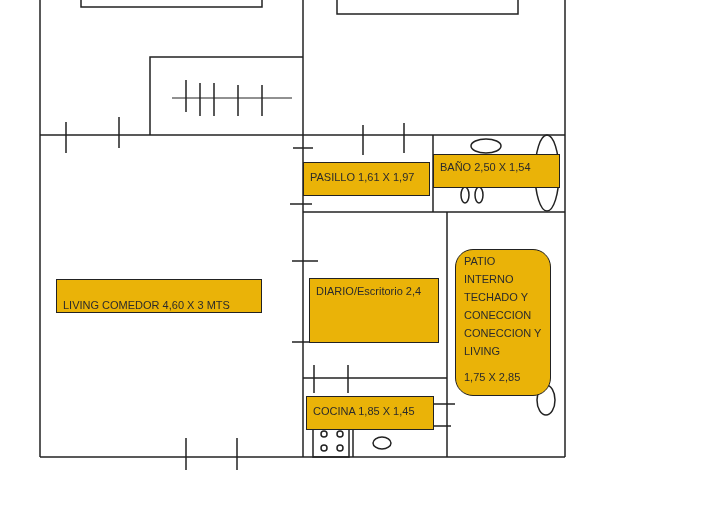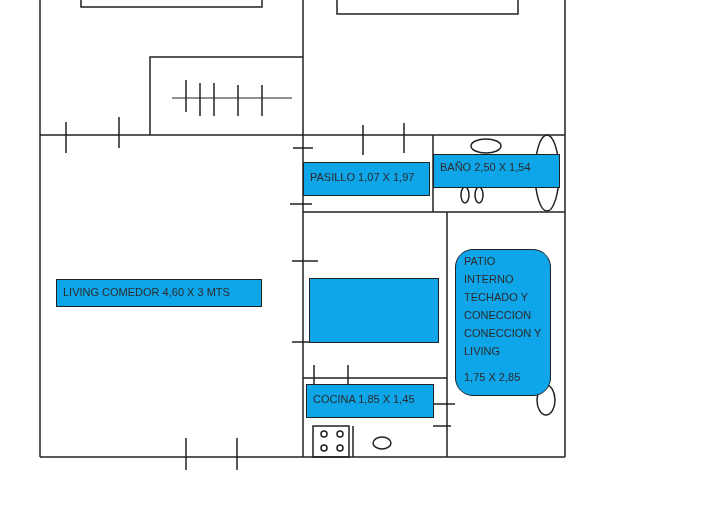--- a/index.html
+++ b/index.html
@@ -2,26 +2,26 @@
 <html><head>
 <meta charset="utf-8">
 <style>
   html, body { margin: 0; padding: 0; background: #ffffff; }
   body { width: 720px; height: 532px; position: relative; overflow: hidden; font-family: "Liberation Sans", sans-serif; }
   #plan { position: absolute; left: 0; top: 0; width: 720px; height: 532px; }
   .label {
     position: absolute;
     box-sizing: border-box;
     border: 1.4px solid #222;
-    background: #0ea5e9;
+    background: #eab308;
     color: #2b2b2b;
     font-family: "Liberation Sans", sans-serif;
     font-size: 11px;
     line-height: 18px;
-    padding: 3px 6px;
+    padding: 16px 6px;
     white-space: nowrap;
   }
   .label .line { display: block; }
   .label .gap { display: block; height: 8px; }
 </style>
 </head>
 <body>
 
 <svg id="plan" viewBox="0 0 720 532" xmlns="http://www.w3.org/2000/svg">
   <g stroke="#222" stroke-width="1.5" fill="none">
@@ -86,36 +86,37 @@
     <line x1="186" y1="438" x2="186" y2="470"></line>
     <line x1="237" y1="438" x2="237" y2="470"></line>
   </g>
 </svg>
 
 <div class="label" style="left:56px; top:279px; width:206px; height:28px;">
   <span class="line">LIVING COMEDOR 4,60 X 3 MTS</span>
 </div>
 
 <div class="label" style="left:303px; top:162px; width:127px; height:34px; padding-top:5px;">
-  <span class="line">PASILLO 1,07 X 1,97</span>
+  <span class="line">PASILLO 1,61 X 1,97</span>
 </div>
 
 <div class="label" style="left:433px; top:154px; width:127px; height:34px; padding-top:3px;">
   <span class="line">BAÑO 2,50 X 1,54</span>
 </div>
 
 <div class="label" style="left:309px; top:278px; width:130px; height:65px; padding-top:3px;">
+  <span class="line">DIARIO/Escritorio 2,4</span>
 </div>
 
 <div class="label" style="left:455px; top:249px; width:96px; height:147px; padding-top:2px; padding-left:8px;border-radius:18px;">
   <span class="line">PATIO</span>
   <span class="line">INTERNO</span>
   <span class="line">TECHADO  Y</span>
   <span class="line">CONECCION</span>
   <span class="line">CONECCION Y</span>
   <span class="line">LIVING</span>
   <span class="gap"></span>
   <span class="line">1,75 X 2,85</span>
 </div>
 
-<div class="label" style="left:306px; top:384px; width:128px; height:34px; padding-top:5px;">
+<div class="label" style="left:306px; top:396px; width:128px; height:34px; padding-top:5px;">
   <span class="line">COCINA 1,85 X 1,45</span>
 </div>
 
 </body></html>

